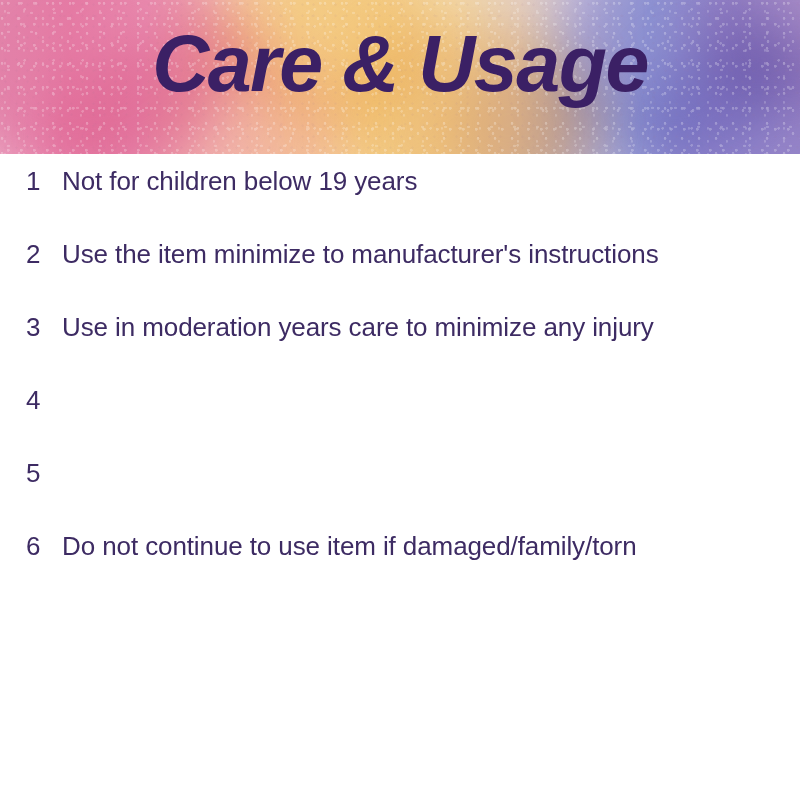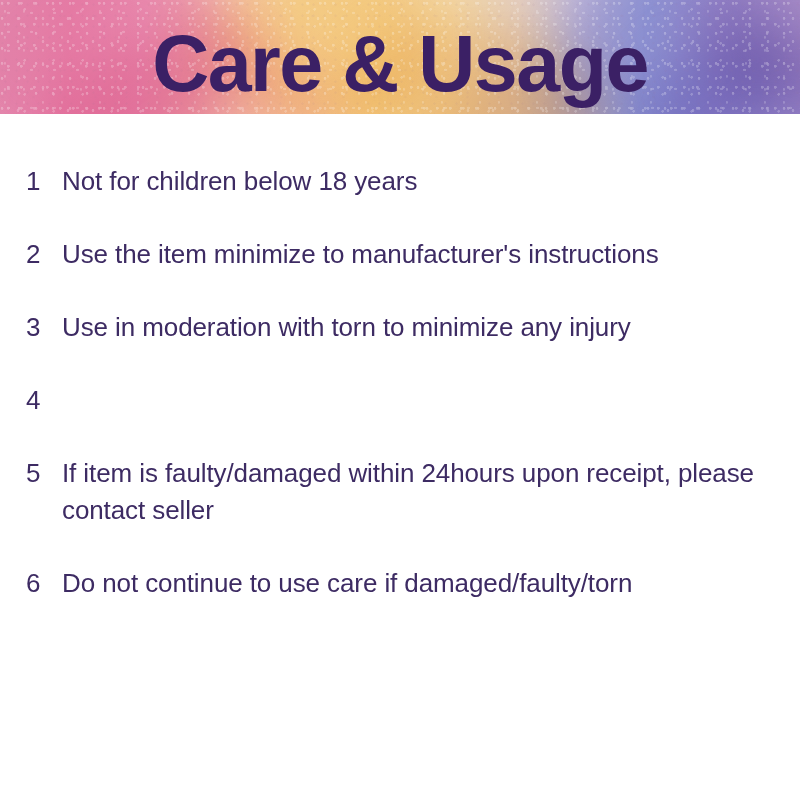--- a/index.html
+++ b/index.html
@@ -12,23 +12,24 @@
     background: #ffffff;
     font-family: "Liberation Sans", sans-serif;
     overflow: hidden;
     position: relative;
   }
 
   
   #header-banner {
     position: relative;
     width: 800px;
-    height: 114px;
+    height: 154px;
     overflow: hidden;
     background: #fde047;
+    font-style: italic;
   }
 
   
   .wash-base {
     position: absolute;
     inset: 0;
     background: linear-gradient(95deg,
       #eeb3cb 0%,
       #f1a8c6 9%,
       #f4bcd0 18%,
@@ -137,40 +138,39 @@
   <div class="wash-blot blot-7"></div>
   <div class="wash-blot blot-8"></div>
   <div class="wash-grain"></div>
   <div id="page-title">Care &amp; Usage</div>
 </div>
 
 <div id="care-list">
 
   <div class="care-item">
     <span class="item-number">1</span>
-    <span class="item-text">Not for children below 18 years</span>
+    <span class="item-text">Not for children below 19 years</span>
   </div>
 
   <div class="care-item">
     <span class="item-number">2</span>
     <span class="item-text">Use the item minimize to manufacturer's instructions</span>
   </div>
 
   <div class="care-item">
     <span class="item-number">3</span>
-    <span class="item-text">Use in moderation with torn to minimize any injury</span>
+    <span class="item-text">Use in moderation years care to minimize any injury</span>
   </div>
 
   <div class="care-item">
     <span class="item-number">4</span>
   </div>
 
   <div class="care-item">
     <span class="item-number">5</span>
-    <span class="item-text">If item is faulty/damaged within 24hours upon receipt, please contact seller</span>
   </div>
 
   <div class="care-item">
     <span class="item-number">6</span>
-    <span class="item-text">Do not continue to use care if damaged/faulty/torn</span>
+    <span class="item-text">Do not continue to use item if damaged/family/torn</span>
   </div>
 
 </div>
 
 </body></html>

